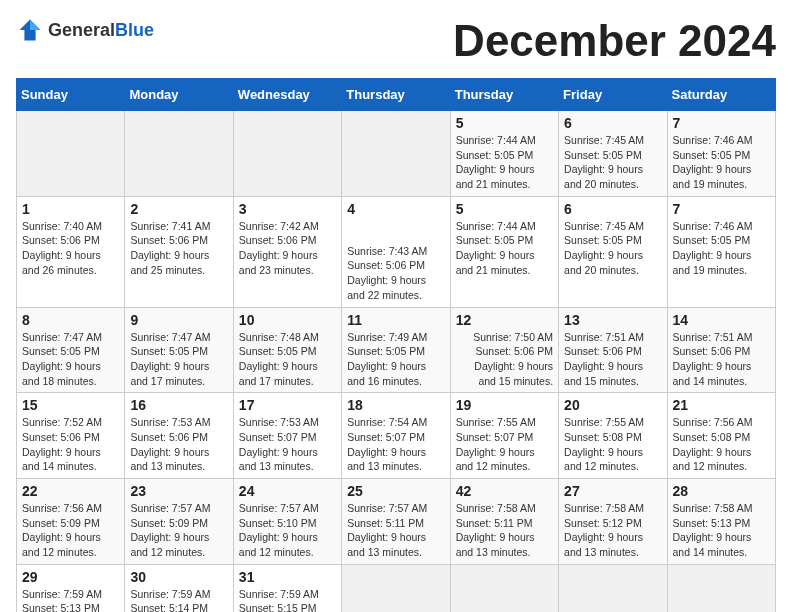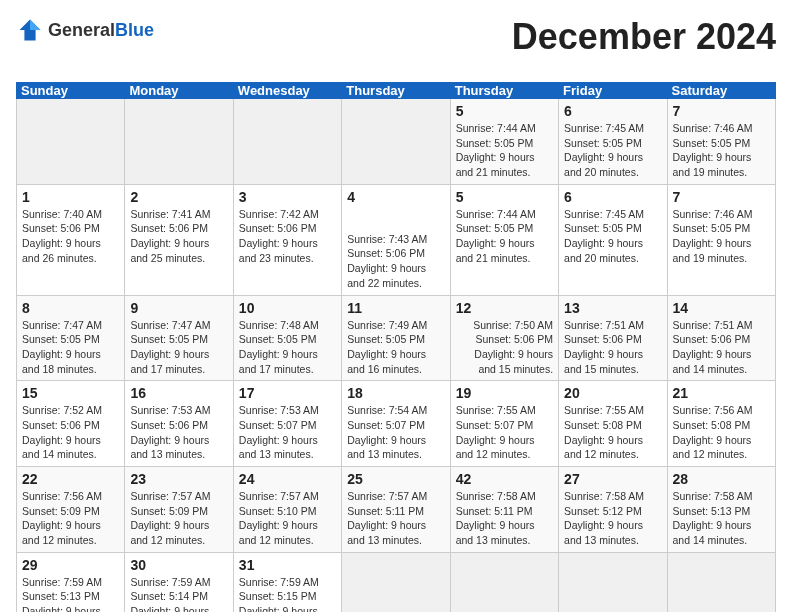--- a/index.html
+++ b/index.html
@@ -7,21 +7,21 @@
       font-family: Arial, sans-serif;
       background: #fff;
       width: 792px;
       min-height: 612px;
       padding: 16px;
     }
     .header-area {
       display: flex;
       justify-content: space-between;
       align-items: flex-start;
-      margin-bottom: 24px;
+      margin-bottom: 12px;
     }
     .logo {
       display: flex;
       align-items: center;
       gap: 4px;
     }
     .logo-text-general {
       font-size: 18px;
       font-weight: bold;
       color: #333;
@@ -32,37 +32,37 @@
       color: #1565c0;
     }
     .logo-icon {
       width: 28px;
       height: 28px;
     }
     .title-area {
       text-align: right;
     }
     .month-title {
-      font-size: 36px;
+      font-size: 44px;
       font-weight: bold;
       color: #222;
     }
     .location-title {
       font-size: 15px;
       color: #555;
     }
     table {
       width: 100%;
       border-collapse: collapse;
       font-size: 11px;
     }
     thead tr th {
       background: #1565c0;
       color: #fff;
-      padding: 0 4px;
+      padding: 8px 4px;
       text-align: left;
       font-size: 13px;
       font-weight: bold;
       border: 1px solid #1565c0;
     }
     tbody tr td {
       border: 1px solid #ccc;
       vertical-align: top;
       padding: 4px 5px;
       width: 108px;

